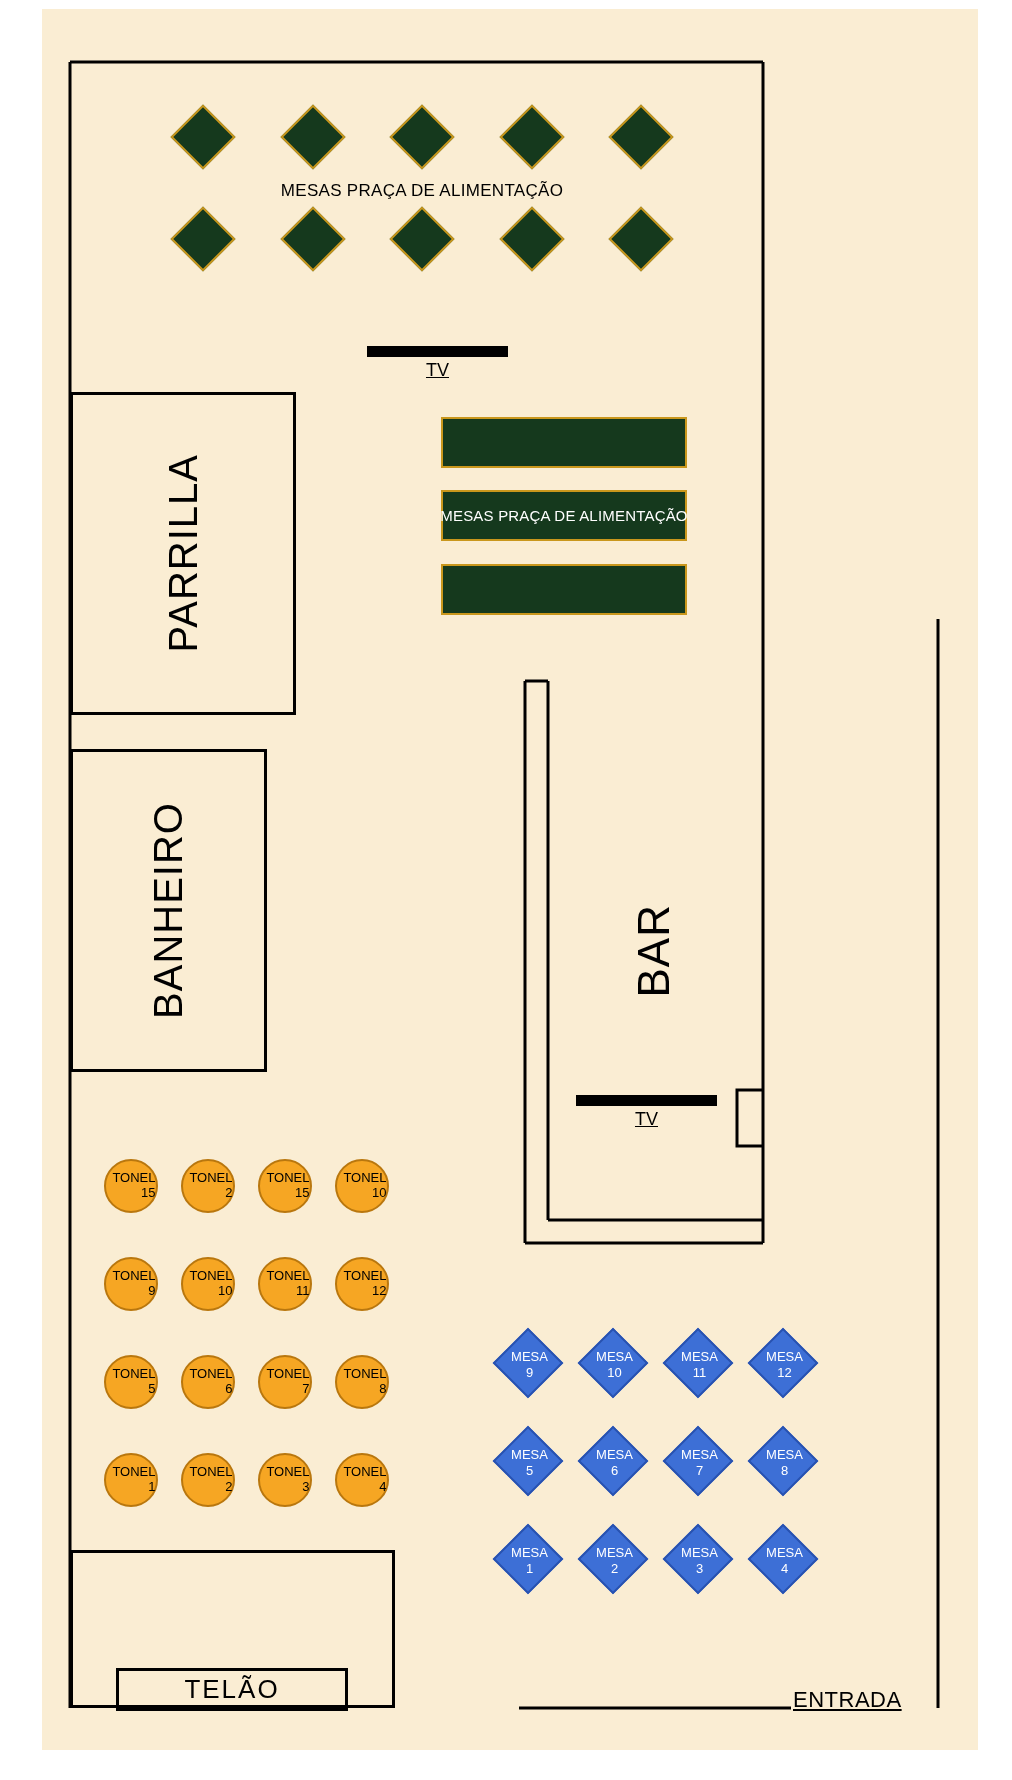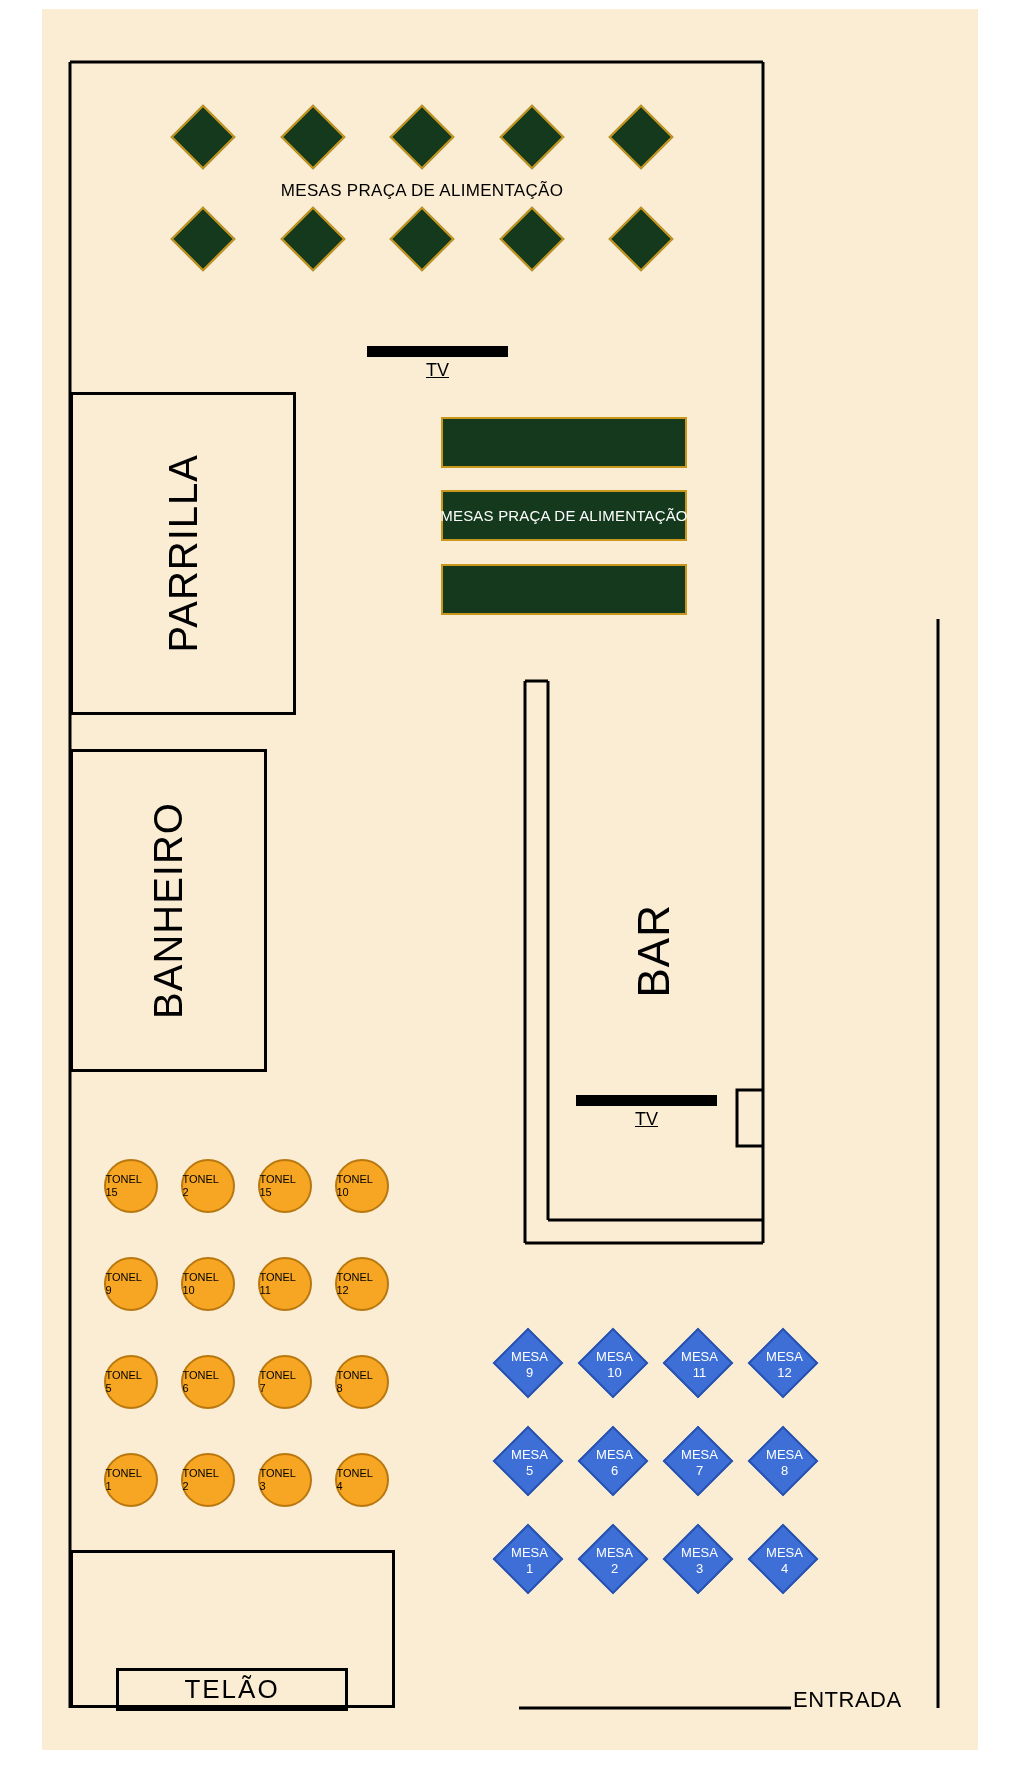--- a/index.html
+++ b/index.html
@@ -63,34 +63,34 @@
   .bar-zone .vtext { font-size:44px; }
 
   .palco-room { position:absolute; left:70px; top:1550px; width:325px; height:158px; border:3px solid #000; }
   .palco-label { margin-top:28px; text-align:center; font-size:40px; letter-spacing:3px; }
   .telao-box {
     position:absolute; left:43px; top:115px; width:232px; height:43px;
     border:3px solid #000; display:flex; align-items:center; justify-content:center;
   }
   .telao-label { font-size:26px; letter-spacing:2px; }
 
-  .entrada-label { position:absolute; left:793px; top:1687px; width:150px; font-size:22px; letter-spacing:.5px; }
+  .entrada-label { position:absolute; left:793px; top:1687px; width:150px; font-size:22px; letter-spacing:.5px;text-decoration:underline; }
 
   
   .tonel-grid {
     position:absolute; left:92px; top:1137px;
     display:grid; grid-template-columns:repeat(4,77px); grid-auto-rows:98px;
     place-items:center;
   }
   .tonel {
     width:54px; height:54px; border-radius:50%;
     background:var(--orange,#F6A623);
     border:2px solid var(--orange_border,#B9770E);
-    display:flex; flex-direction:column; align-items:flex-start; justify-content:center;
-    font-size:11px; line-height:1.15; text-align:center;
+    display:flex; flex-direction:column; align-items:flex-end; justify-content:center;
+    font-size:13px; line-height:1.15; text-align:center;
     cursor:pointer;
   }
 
   
   .mesa-grid {
     position:absolute; left:487px; top:1316px;
     display:grid; grid-template-columns:repeat(4,85px); grid-auto-rows:98px;
     place-items:center;
   }
   .mesa { position:relative; width:70px; height:70px; cursor:pointer; }

